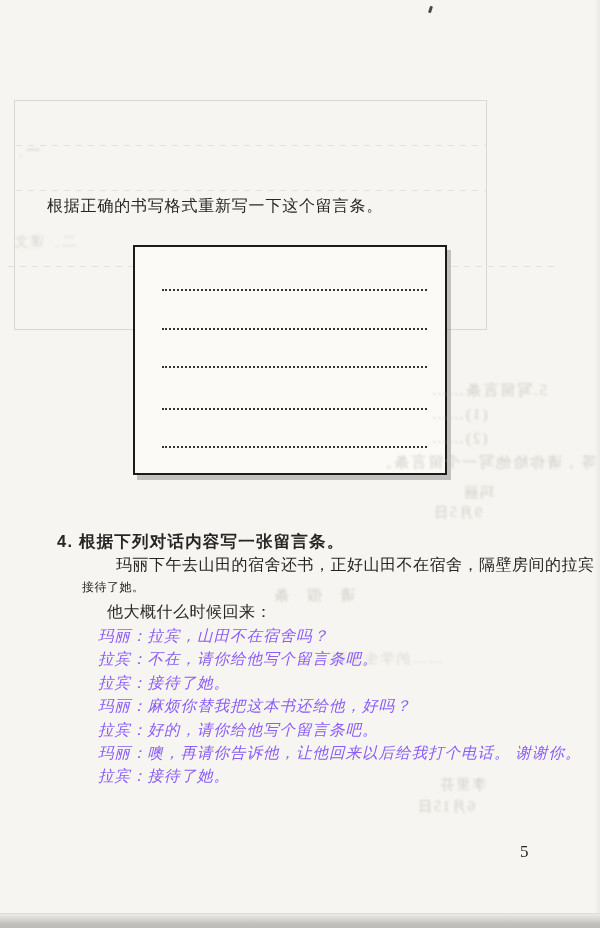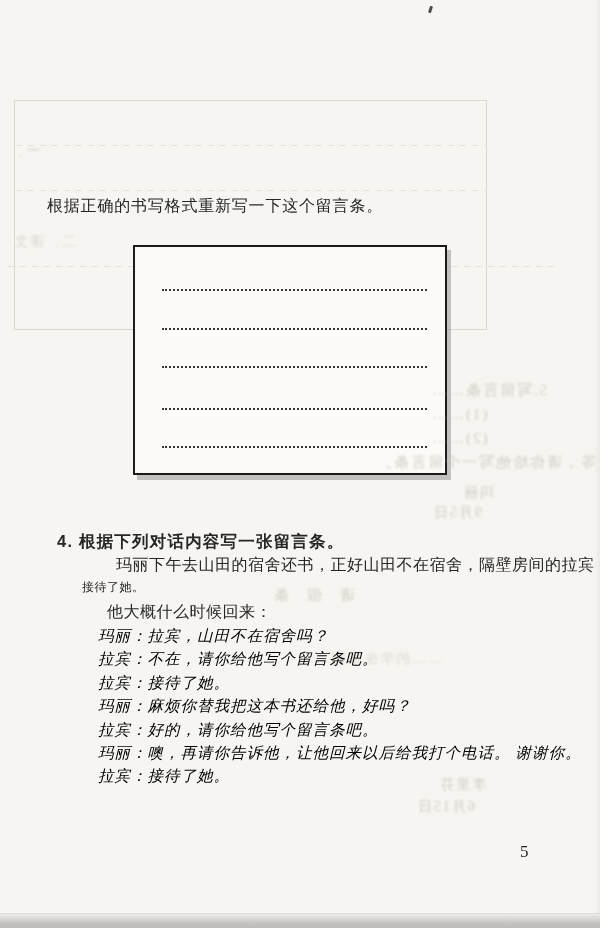--- a/index.html
+++ b/index.html
@@ -53,21 +53,21 @@
     border-bottom:2px dotted #343434;
   }
   .wl1{top:42px;} .wl2{top:81px;} .wl3{top:119px;} .wl4{top:161px;} .wl5{top:199px;}
   .ex4-title {
     position:absolute; left:57px; top:531px; font-size:16.5px; font-weight:bold;
     font-family:"Liberation Sans","DejaVu Sans",sans-serif; letter-spacing:1.2px;
   }
   .intro1 { position:absolute; left:107px; top:555px; font-size:16px; letter-spacing:0.5px;margin-left:9px; }
   .intro2 { position:absolute; left:82px;  top:579px; font-size:12px; letter-spacing:0.5px; }
   .dlead  { position:absolute; left:107px; top:602px; font-size:16px; letter-spacing:0.5px; }
-  .dialogue { position:absolute; left:98px; top:624px; font-size:15.5px; line-height:23.4px; letter-spacing:1px; font-style:italic; color:#000000; }
+  .dialogue { position:absolute; left:98px; top:624px; font-size:15.5px; line-height:23.4px; letter-spacing:1px; font-style:italic; color:#8b5cf6; }
   .dialogue div { white-space:nowrap; }
   .page-number { position:absolute; left:520px; top:842px; font-size:17px; }
   .scan-speck { position:absolute; left:429px; top:6px; width:3px; height:7px; background:#4a4a4a; transform:rotate(18deg); border-radius:1px; }
   .bottom-edge {
     position:absolute; left:0; bottom:0; width:600px; height:15px;
     background:linear-gradient(#edebe7 0%, #d8d7d4 35%, #c2c1bf 70%, #bcbbb9 100%);
     border-top:1px solid #dedcd8;
   }
   .right-shade { position:absolute; right:0; top:0; width:6px; height:928px;
     background:linear-gradient(90deg, rgba(0,0,0,0) 0%, rgba(0,0,0,0.05) 100%); }

